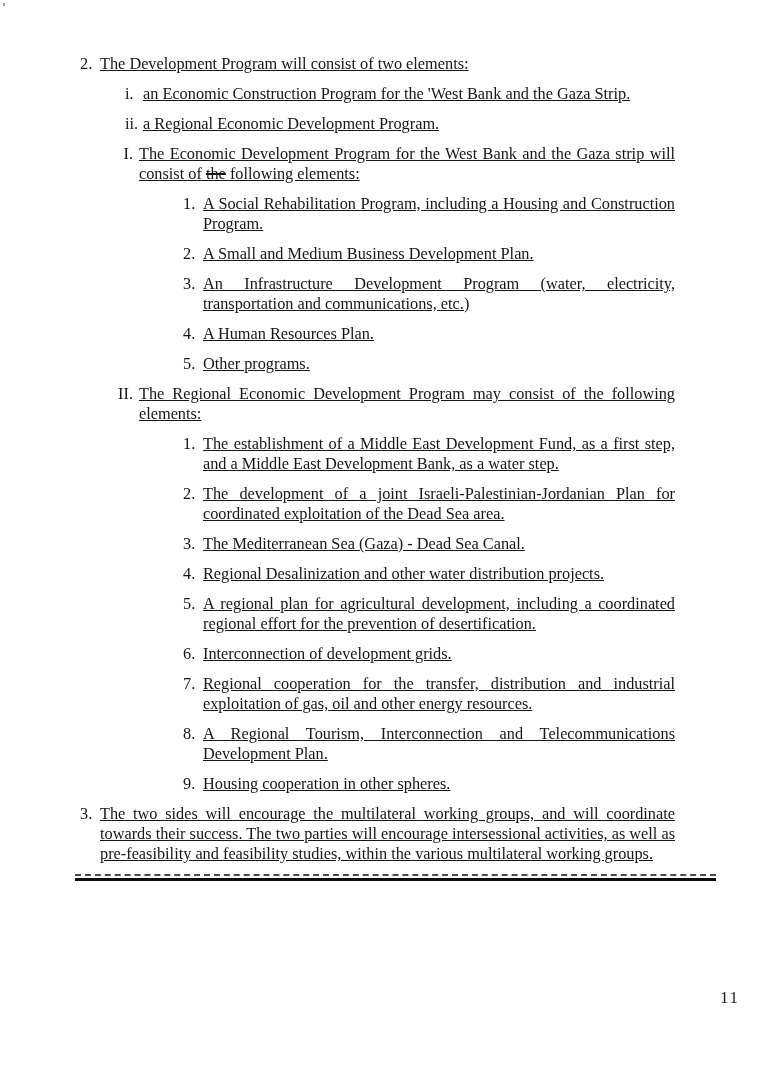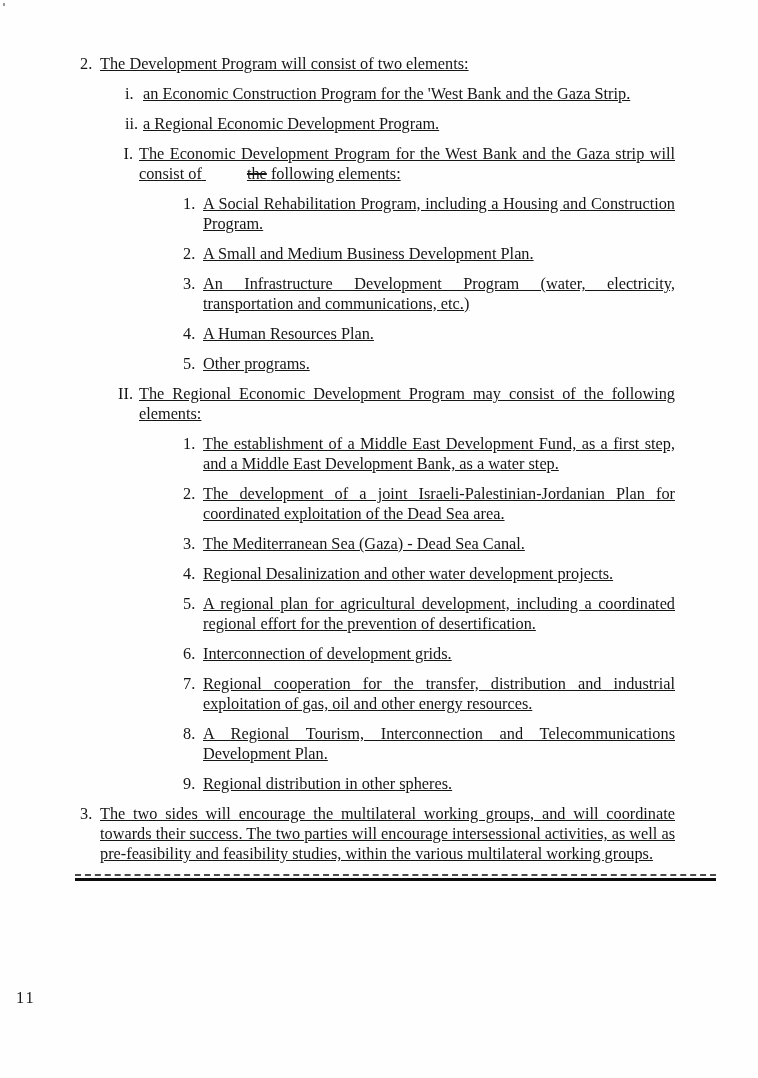--- a/index.html
+++ b/index.html
@@ -24,34 +24,34 @@
   .row { display: flex; margin-bottom: 10px; }
   .marker { flex: 0 0 auto; white-space: nowrap; }
   .text { flex: 1 1 auto; text-align: justify; text-align-last: left; text-decoration: underline; }
   .lvl0 .marker { width: 20px; }
   .lvl1 { margin-left: 45px; }
   .lvl1 .marker { width: 18px; }
   .lvlR { margin-left: 33px; }
   .lvlR .marker { width: 20px; text-align: right; padding-right: 6px; }
   .lvl2 { margin-left: 103px; }
   .lvl2 .marker { width: 20px; }
-  .strike { text-decoration: line-through; text-decoration-thickness: 2px; margin-left: 41px; }
+  .strike { text-decoration: line-through; text-decoration-thickness: 2px; }
   .rule {
     margin: 7px 0 0 -5px;
     width: 641px;
     height: 2px;
     border-top: 2px dashed #4a4a4a;
     border-bottom: 3.5px solid #0d0d0d;
   }
   .page-number {
     position: absolute;
     top: 988px;
-    left: 16px;
+    left: 4px;
     right: 18px;
-    text-align: left;
+    text-align: right;
     letter-spacing: 2px;
   }
   .corner-artifact {
     position: absolute;
     top: 3px; left: 3px;
     width: 2px; height: 3px;
     background: #9a9a9a;
   }
 </style>
 </head>
@@ -115,41 +115,41 @@
     <div class="row lvl2">
       <span class="marker">2.</span>
       <span class="text">The development of a joint Israeli-Palestinian-Jordanian Plan for coordinated exploitation of the Dead Sea area.</span>
     </div>
     <div class="row lvl2">
       <span class="marker">3.</span>
       <span class="text">The Mediterranean Sea (Gaza) - Dead Sea Canal.</span>
     </div>
     <div class="row lvl2">
       <span class="marker">4.</span>
-      <span class="text">Regional Desalinization and other water development projects.</span>
+      <span class="text">Regional Desalinization and other water distribution projects.</span>
     </div>
     <div class="row lvl2">
       <span class="marker">5.</span>
       <span class="text">A regional plan for agricultural development, including a coordinated regional effort for the prevention of desertification.</span>
     </div>
     <div class="row lvl2">
       <span class="marker">6.</span>
       <span class="text">Interconnection of development grids.</span>
     </div>
     <div class="row lvl2">
       <span class="marker">7.</span>
       <span class="text">Regional cooperation for the transfer, distribution and industrial exploitation of gas, oil and other energy resources.</span>
     </div>
     <div class="row lvl2">
       <span class="marker">8.</span>
       <span class="text">A Regional Tourism, Interconnection and Telecommunications Development Plan.</span>
     </div>
     <div class="row lvl2">
       <span class="marker">9.</span>
-      <span class="text">Regional distribution in other spheres.</span>
+      <span class="text">Housing cooperation in other spheres.</span>
     </div>
 
     <div class="row lvl0">
       <span class="marker">3.</span>
       <span class="text">The two sides will encourage the multilateral working groups, and will coordinate towards their success. The two parties will encourage intersessional activities, as well as pre-feasibility and feasibility studies, within the various multilateral working groups.</span>
     </div>
 
     <div class="rule"></div>
   </div>
 

